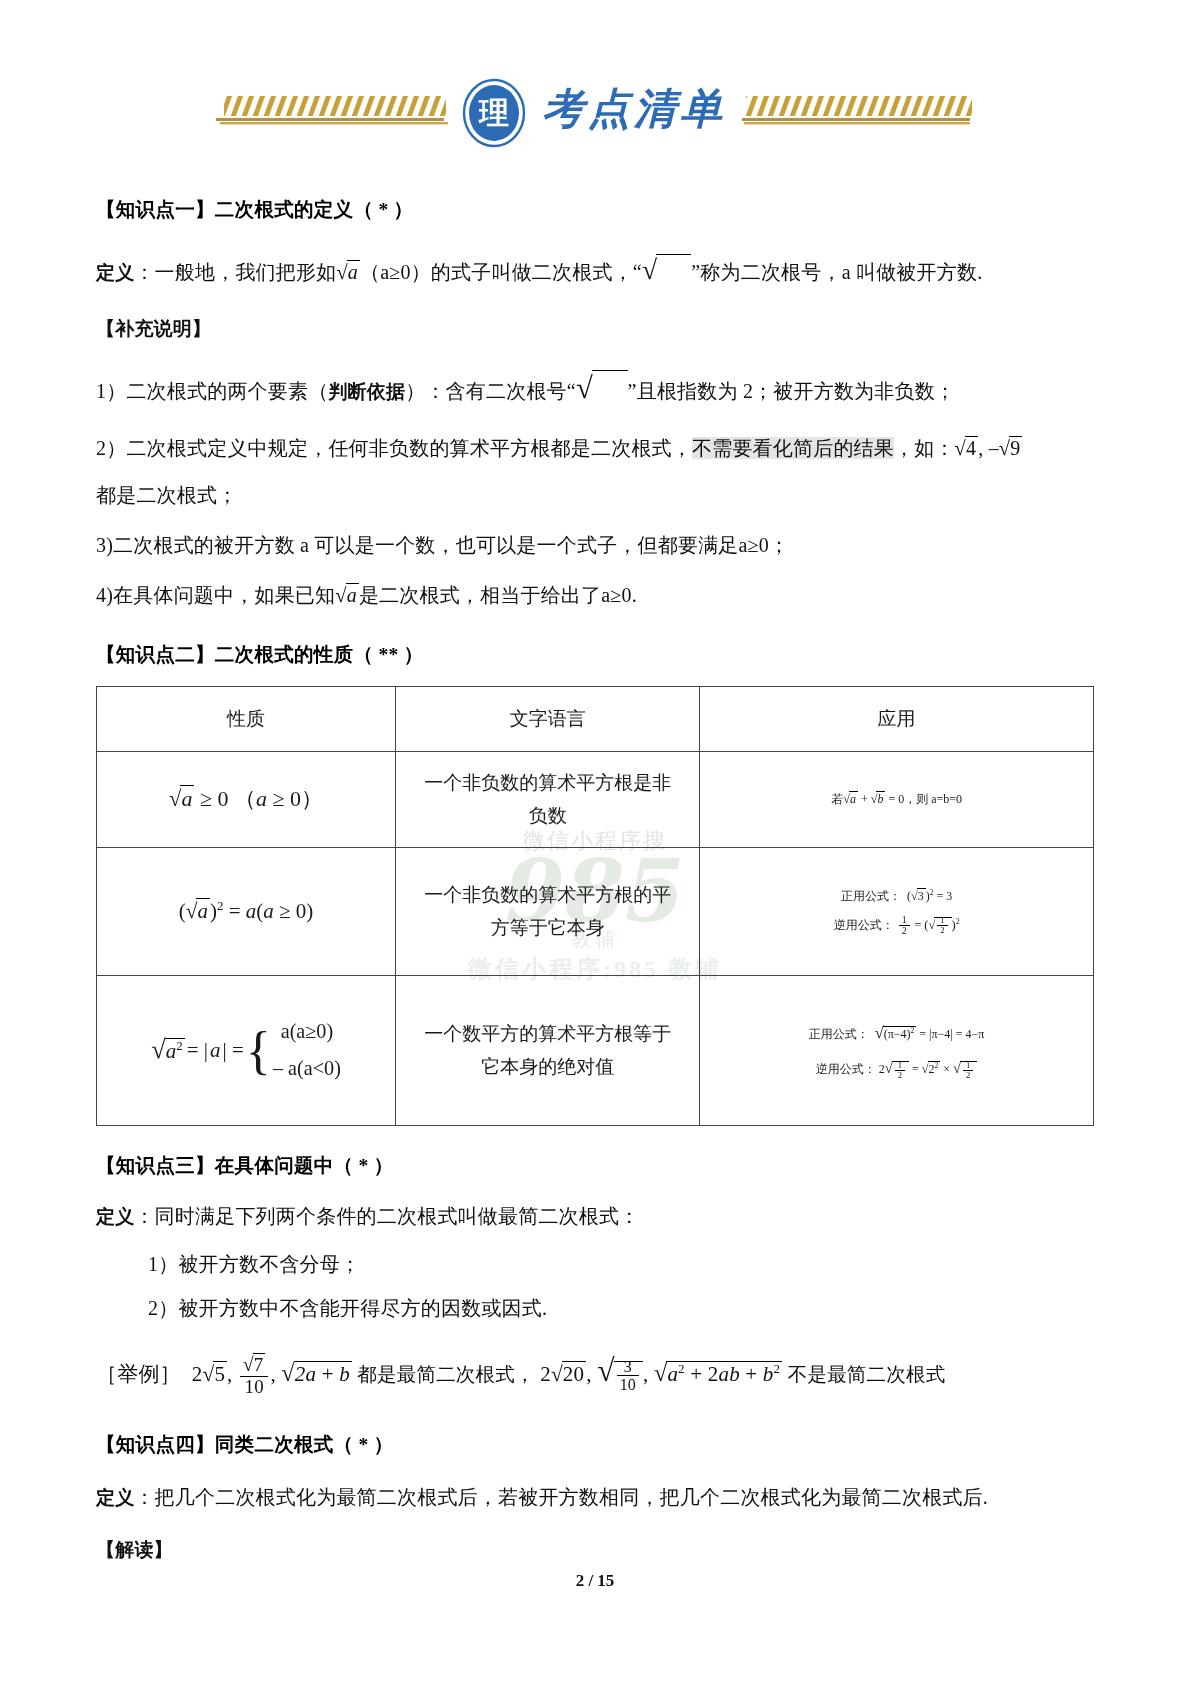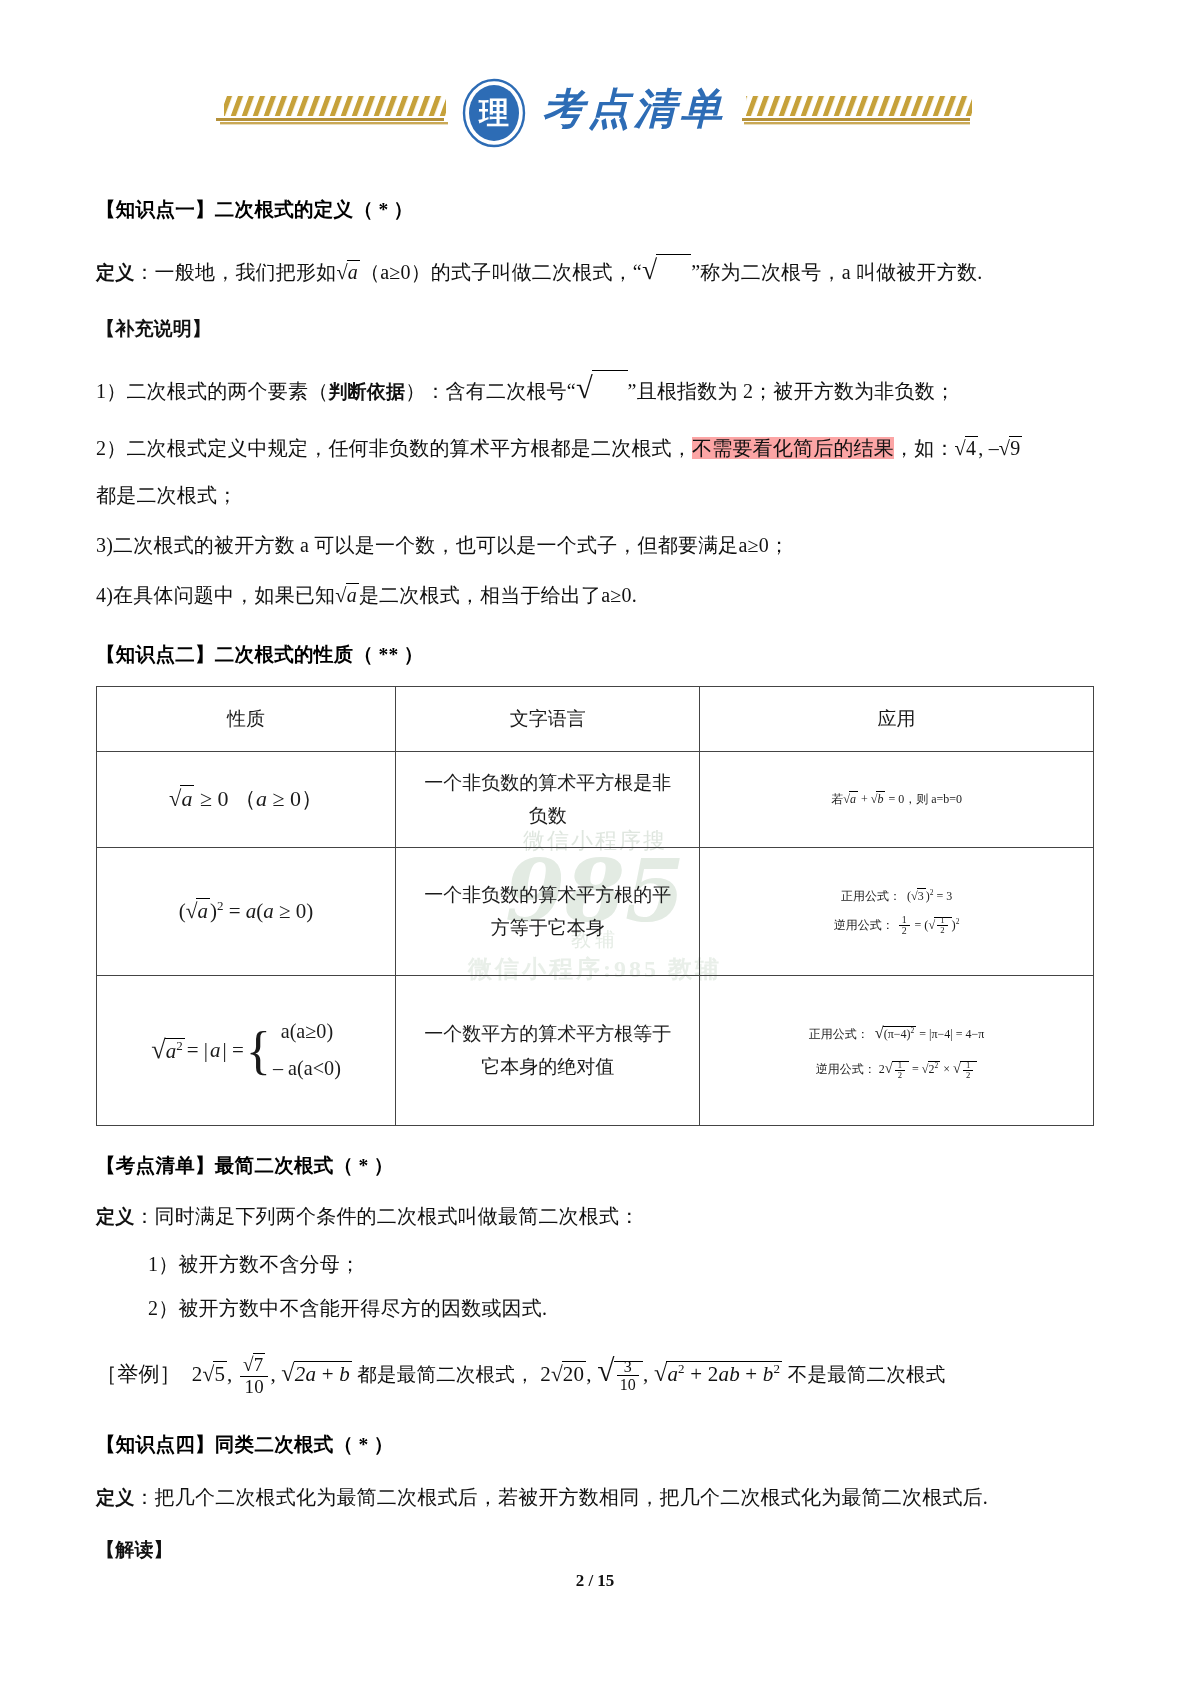--- a/index.html
+++ b/index.html
@@ -59,21 +59,21 @@
   h2.kp .stars { font-weight:700; font-family:"Liberation Serif",serif; }
 
   p.para {
     font-size:20px;
     line-height:1.5;
     margin:0;
     color:#111;
     letter-spacing:0.2px;
   }
   p.para b { font-family:"DejaVu Sans","Liberation Sans",sans-serif; font-weight:700; font-size:19px;text-align:right;}
-  .hl { background:#fca5a5; }
+  .hl { background:#e5e5e5; }
   .indent1 { padding-left:52px; }
 
   
   .mi { font-style:italic; font-family:"Liberation Serif",serif; }
   .mn { font-family:"Liberation Serif",serif; }
   .rad { display:inline-block; position:relative; white-space:nowrap; }
   .rad > .sign { font-size:1.02em; }
   .rad > .body {
     border-top:1.1px solid #000;
     padding:0 2px 0 1px;
@@ -316,21 +316,21 @@
                 = <span class="rad"><span class="sign">√</span><span class="body mn">2<sup class="sq">2</sup></span></span>
                 × <span class="rad"><span class="sign" style="font-size:1.2em;">√</span><span class="body"><span class="frac" style="font-size:0.72em;"><span class="num">1</span><span class="den">2</span></span></span></span>
               </span>
             </td>
           </tr>
         </tbody>
       </table>
     </div>
 
     <h2 class="kp" style="margin-top:26px;">
-      <span>【考点清单】最简二次根式</span><span class="stars">（ * ）</span>
+      <span>【知识点三】在具体问题中</span><span class="stars">（ * ）</span>
     </h2>
 
     <p class="para" style="margin-top:22px;">
       <b>定义</b><span>：同时满足下列两个条件的二次根式叫做最简二次根式：</span>
     </p>
 
     <p class="para indent1" style="margin-top:18px;">1）被开方数不含分母；</p>
     <p class="para indent1" style="margin-top:14px;">2）被开方数中不含能开得尽方的因数或因式.</p>
 
     <p class="para" style="margin-top:24px; font-size:21px;">

